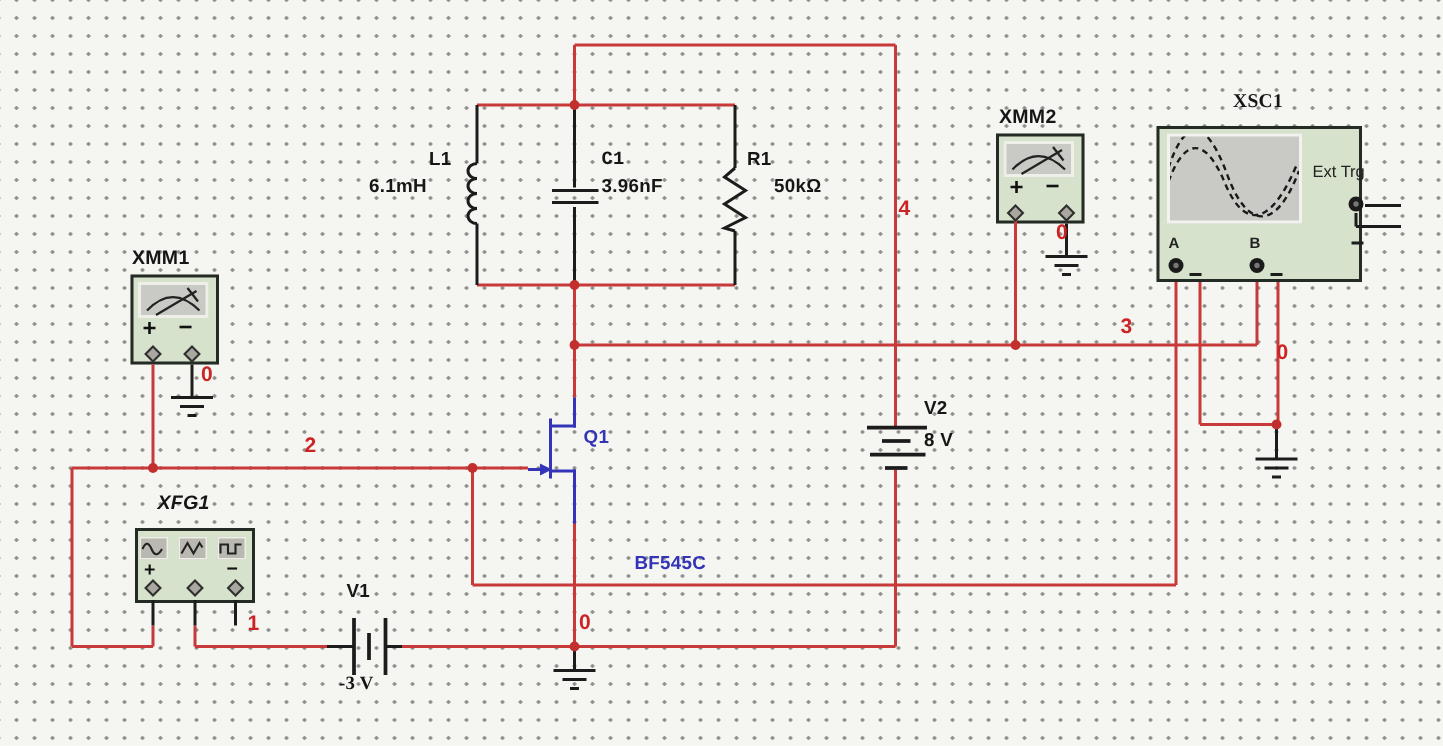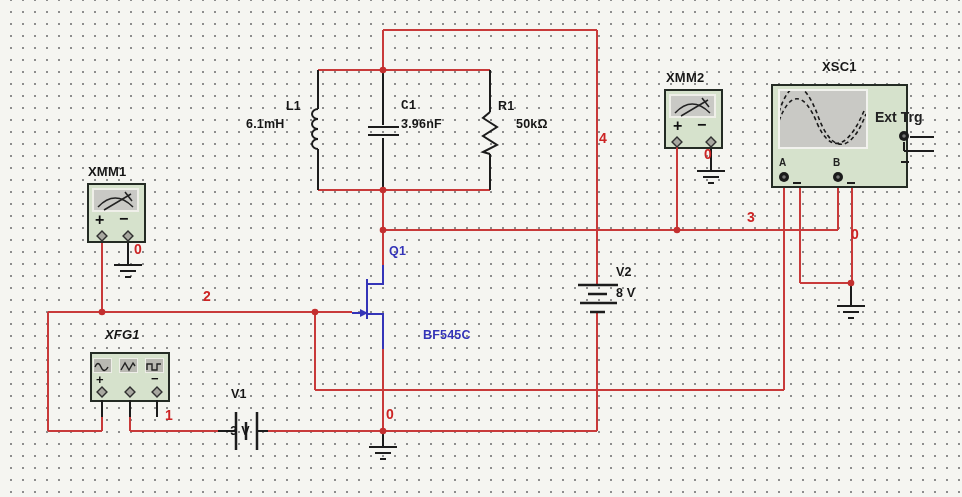--- a/index.html
+++ b/index.html
@@ -11,25 +11,25 @@
     font-family:"Liberation Sans",sans-serif;
   }
   .inst{position:absolute;background:#d6e2cc;border:2px solid #242b24;box-sizing:border-box;z-index:1;}
   .mm-display{position:absolute;background:#c9c9c5;border:2px solid #efefe9;box-sizing:border-box;z-index:2;}
   .scope-screen{position:absolute;background:#c9c9c5;border:2px solid #f2f2ee;box-sizing:border-box;z-index:2;}
   .fg-btn{position:absolute;background:#b9b9b2;border:1px solid #eeeee8;box-sizing:border-box;z-index:2;}
   svg#wiring{position:absolute;left:0;top:0;z-index:3;}
   .lbl{position:absolute;color:#161616;font-weight:bold;font-size:12.5px;white-space:nowrap;z-index:4;letter-spacing:0.2px;}
   .title{font-size:13px;}
   .net{position:absolute;color:#cc2424;font-weight:bold;font-size:14px;white-space:nowrap;z-index:4;}
-  .blue{color:#3434b8;}
+  .blue{color:#3434b8;margin-top:40px;}
   .sign{position:absolute;color:#111;font-weight:bold;font-size:16px;z-index:4;line-height:1;}
   .sign-sm{position:absolute;color:#111;font-weight:bold;font-size:13px;z-index:4;line-height:1;}
   .scope-lbl{position:absolute;color:#222;font-weight:600;font-size:10px;z-index:4;line-height:1;}
-  .exttrg{position:absolute;color:#222;font-weight:700;font-size:14px;z-index:4;line-height:1;text-align:right;}
+  .exttrg{position:absolute;color:#222;font-weight:400;font-size:11px;z-index:4;line-height:1;text-align:right;}
   .w{stroke:#c83a3a;stroke-width:2;fill:none;}
   .k{stroke:#1c1c1c;stroke-width:2;fill:none;}
   .kp{stroke:#1c1c1c;stroke-width:2.5;fill:none;}
   .q{stroke:#3434b8;stroke-width:2;fill:none;}
   .dial{stroke:#222;stroke-width:1.5;fill:none;}
   .wave{stroke:#1a1a1a;stroke-width:1.6;fill:none;stroke-dasharray:4 3;}
 </style>
 </head>
 <body>
 
@@ -229,33 +229,33 @@
 
     <g>
       <line class="k" x1="910" y1="137" x2="934" y2="137"></line>
       <line class="k" x1="904" y1="142" x2="904" y2="151"></line>
       <line class="k" x1="904" y1="151" x2="934" y2="151"></line>
     </g>
   </svg>
 
   <div class="lbl title" style="left:88px;top:164px;text-align:center;">XMM1</div>
   <div class="lbl title" style="left:666px;top:70px;">XMM2</div>
-  <div class="lbl title" style="left:822px;top:59px;">XSC1</div>
+  <div class="lbl title" style="left:822px;top:59px;font-family:Liberation Serif, serif;">XSC1</div>
   <div class="lbl title" style="left:105px;top:327px;font-style:italic;">XFG1</div>
 
   <div class="lbl" style="left:286px;top:99px;">L1</div>
   <div class="lbl" style="left:246px;top:117px;">6.1mH</div>
   <div class="lbl" style="left:401px;top:99px;font-family:Liberation Mono, monospace;">C1</div>
   <div class="lbl" style="left:401px;top:117px;">3.96nF</div>
   <div class="lbl" style="left:498px;top:99px;">R1</div>
   <div class="lbl" style="left:516px;top:117px;">50kΩ</div>
   <div class="lbl" style="left:616px;top:265px;">V2</div>
   <div class="lbl" style="left:616px;top:286px;">8 V</div>
   <div class="lbl" style="left:231px;top:387px;">V1</div>
-  <div class="lbl" style="left:226px;top:424px;">-3 V</div>
+  <div class="lbl" style="left:226px;top:448px;font-family:Liberation Serif, serif;">-3 V</div>
   <div class="lbl blue" style="left:389px;top:244px;">Q1</div>
   <div class="lbl blue" style="left:387px;top:328px;padding-left:36px;">BF545C</div>
 
   <div class="net" style="left:134px;top:241px;">0</div>
   <div class="net" style="left:704px;top:146px;">0</div>
   <div class="net" style="left:851px;top:226px;">0</div>
   <div class="net" style="left:386px;top:406px;">0</div>
   <div class="net" style="left:165px;top:407px;">1</div>
   <div class="net" style="left:203px;top:288px;">2</div>
   <div class="net" style="left:747px;top:209px;">3</div>

